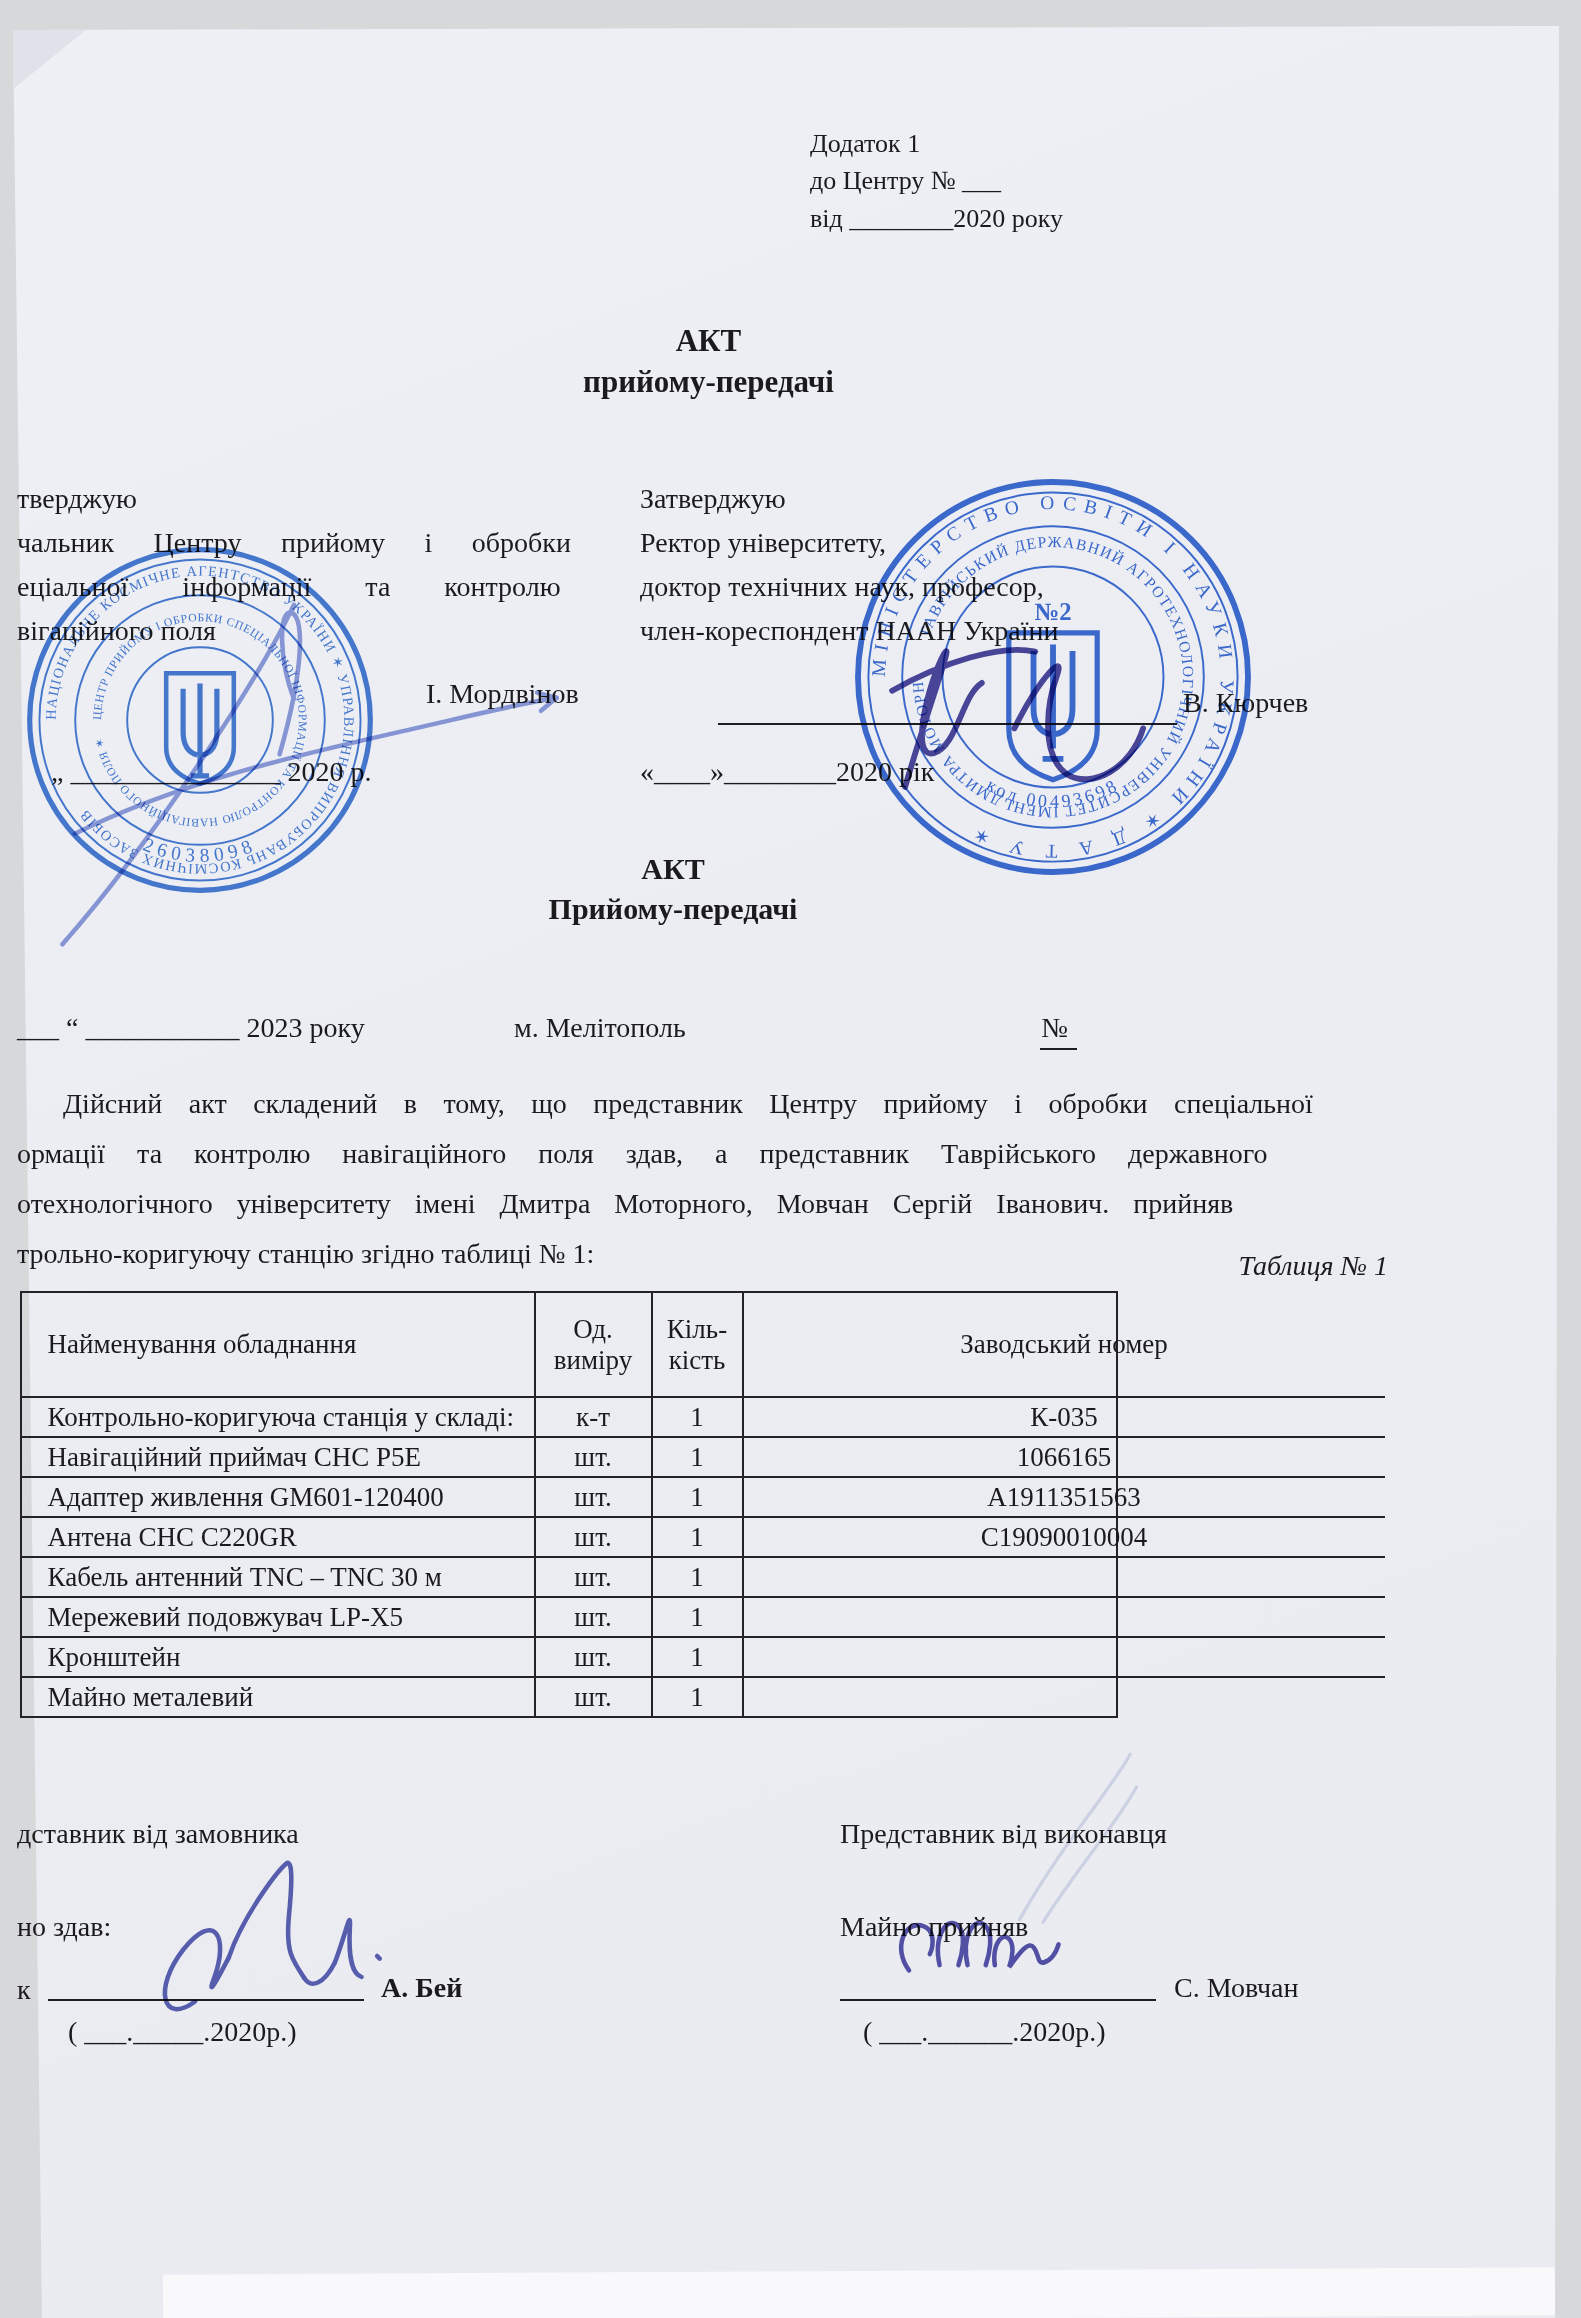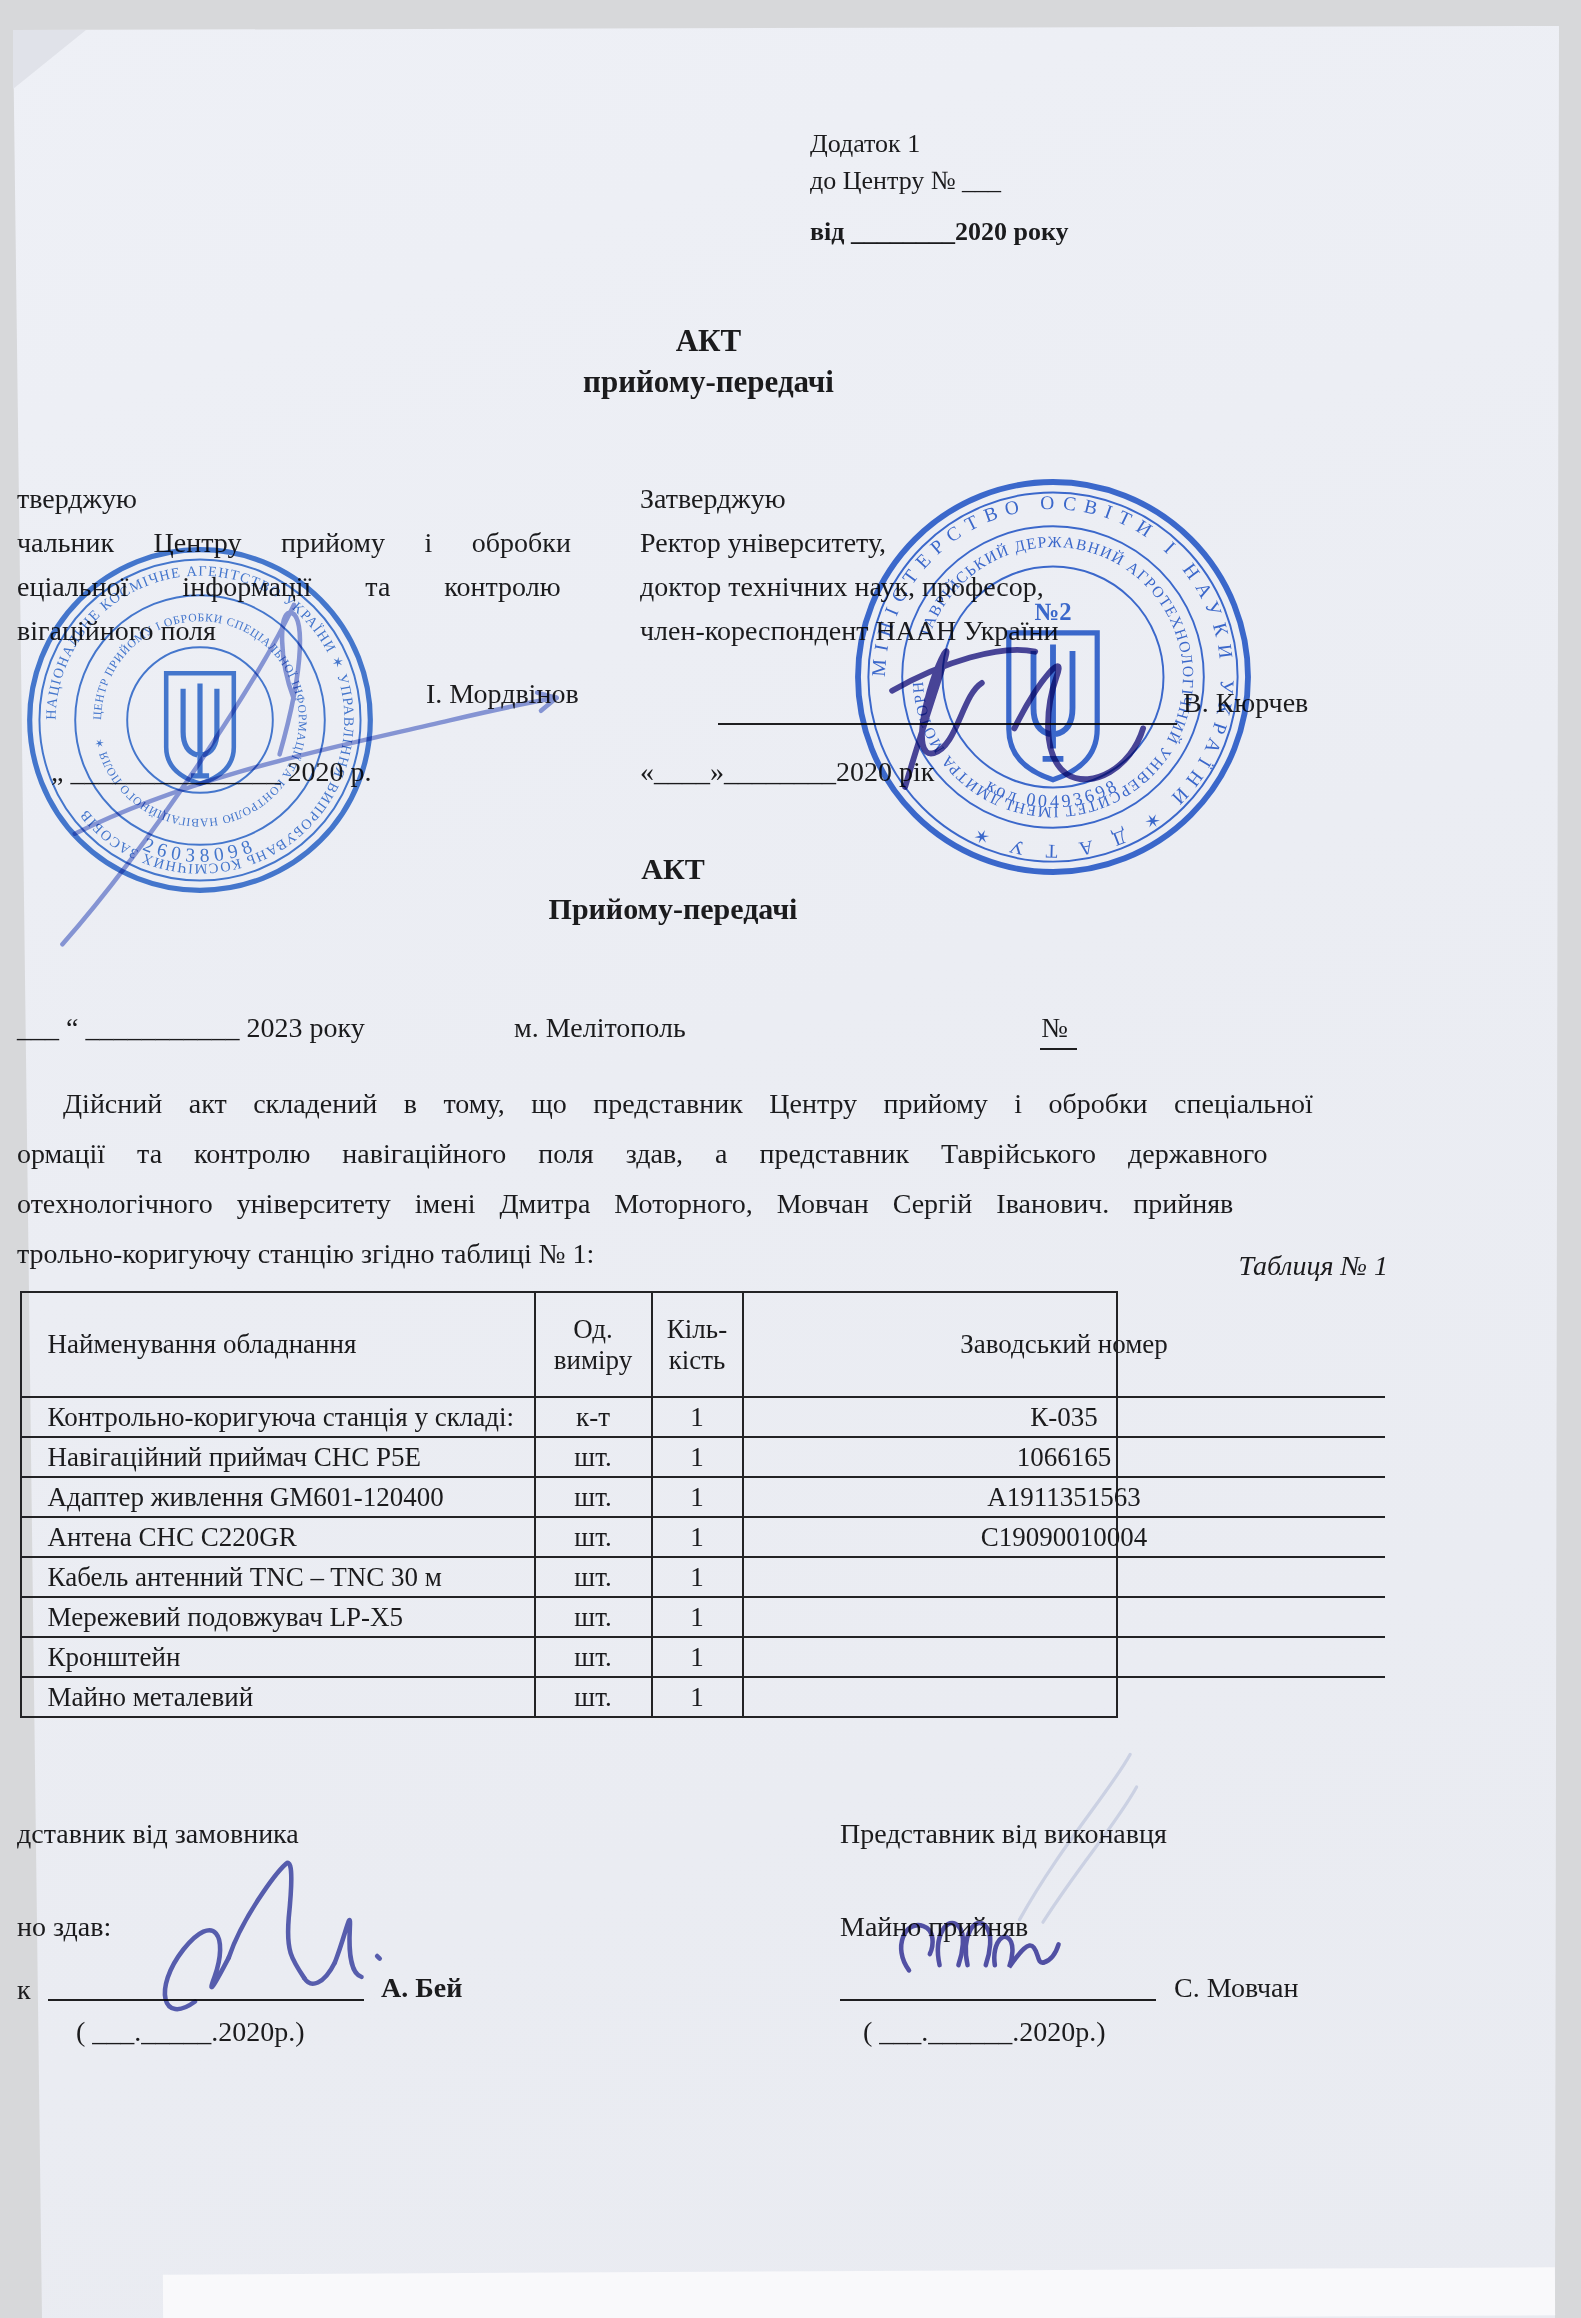--- a/index.html
+++ b/index.html
@@ -53,21 +53,21 @@
 </style>
 </head>
 <body>
 
 <div class="paper"></div>
 <div class="fold"></div>
 <div class="bottom-strip"></div>
 
 <div class="txt f40" style="left:810px;top:125px;">Додаток 1</div>
 <div class="txt f40" style="left:810px;top:162px;">до Центру № ___</div>
-<div class="txt f40" style="left:810px;top:213px;font-weight:bold;">від ________2020 року</div>
+<div class="txt f40" style="left:810px;top:200px;">від ________2020 року</div>
 
 <div class="txt f48b center2180" style="top:321px;">АКТ</div>
 <div class="txt f48b center2180" style="top:362px;">прийому-передачі</div>
 
 <div class="txt f43" style="left:17px;top:480px;">тверджую</div>
 <div class="txt f43" style="left:17px;top:524px;word-spacing:32.5px;">чальник Центру прийому і обробки</div>
 <div class="txt f43" style="left:17px;top:568px;word-spacing:47px;">еціальної інформації та контролю</div>
 <div class="txt f43" style="left:17px;top:612px;">вігаційного поля</div>
 
 <div class="txt f43" style="left:640px;top:480px;">Затверджую</div>
@@ -146,21 +146,21 @@
 
 <div class="txt f43" style="left:17px;top:1815px;">дставник від замовника</div>
 <div class="txt f43" style="left:840px;top:1815px;">Представник від виконавця</div>
 
 <div class="txt f43" style="left:17px;top:1908px;">но здав:</div>
 <div class="txt f43" style="left:840px;top:1908px;">Майно прийняв</div>
 
 <div class="txt f43" style="left:17px;top:1971px;">к</div>
 <div class="rule" style="left:48px;top:1999px;width:316px;"></div>
 <div class="txt f43" style="left:381px;top:1969px;font-weight:bold;">А. Бей</div>
-<div class="txt f43" style="left:76px;top:2013px;">( ___._____.2020р.)</div>
+<div class="txt f43" style="left:68px;top:2013px;">( ___._____.2020р.)</div>
 
 <div class="rule" style="left:840px;top:1999px;width:316px;"></div>
 <div class="txt f43" style="left:1174px;top:1969px;">С. Мовчан</div>
 <div class="txt f43" style="left:819px;top:2013px;margin-left:44px;">( ___.______.2020р.)</div>
 
 <svg class="abs ink" style="left:18px;top:538px;opacity:.88;" width="364" height="364" viewBox="0 0 560 560">
   <g stroke="#2f6cd0" fill="none">
     <circle cx="280" cy="280" r="262" stroke-width="8"></circle>
     <circle cx="280" cy="280" r="247" stroke-width="3"></circle>
     <circle cx="280" cy="280" r="192" stroke-width="3"></circle>

